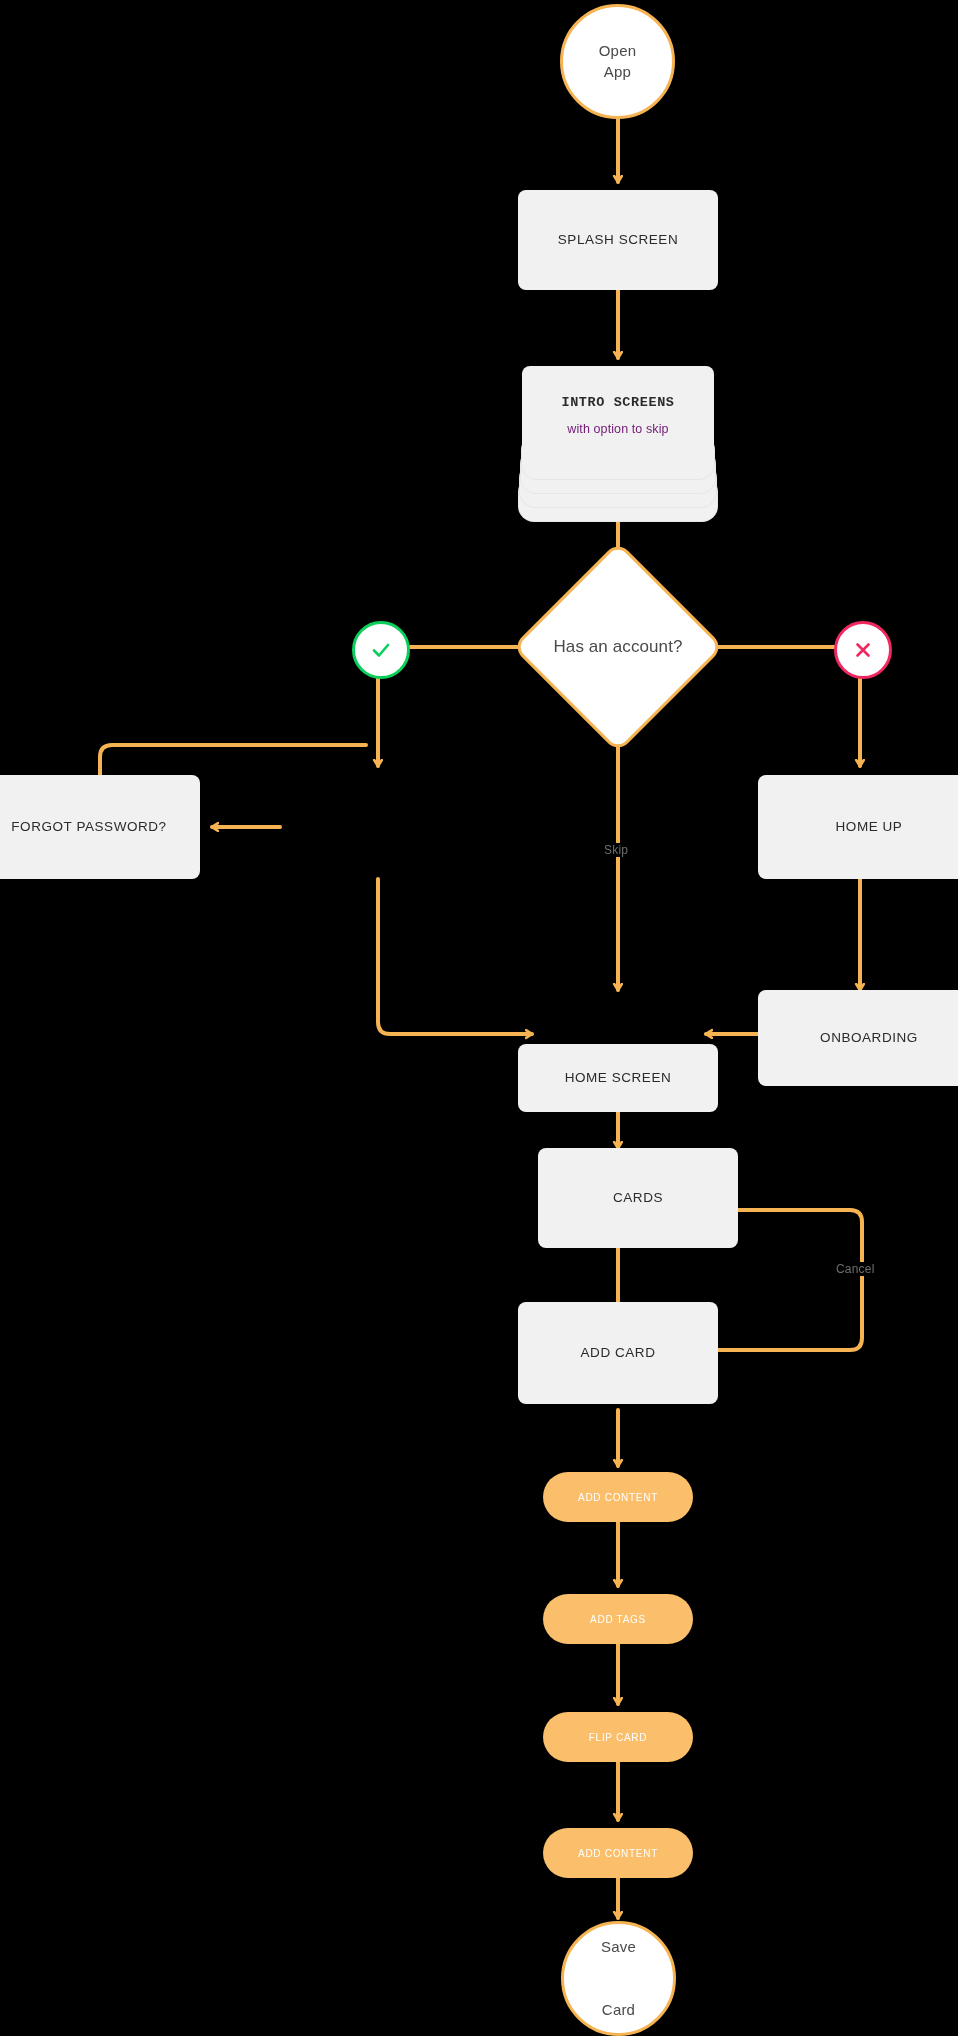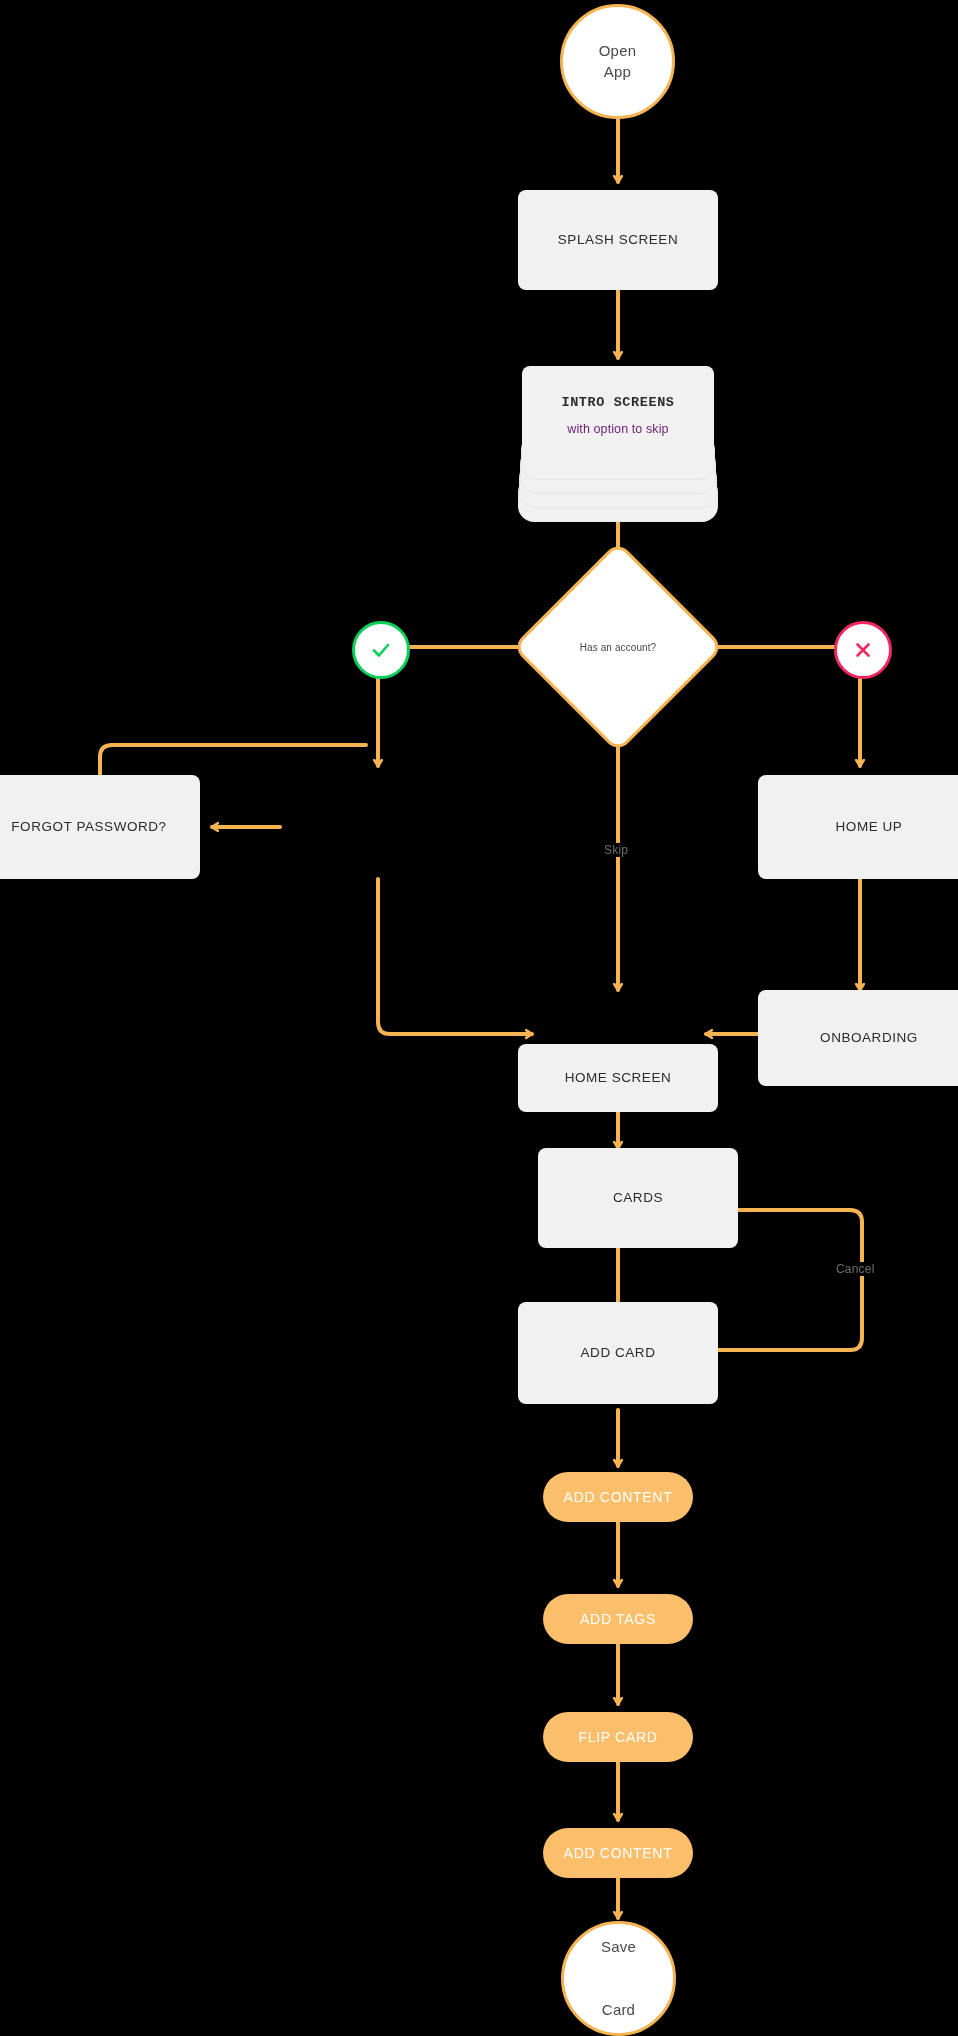--- a/index.html
+++ b/index.html
@@ -40,21 +40,21 @@
     background:#F1F1F1;
     border-radius:16px;
     box-shadow:0 0 0 1px rgba(0,0,0,.045) inset;
   }
 
   
   .pill{
     background:#FBBF6B;
     border-radius:999px;
     color:#FFFFFF;
-    font-size:14px;
+    font-size:10px;
     letter-spacing:.7px;
   }
 
   
   .circ{
     border-radius:50%;
     border:3px solid #F6B352;
     background:#ffffff;
     color:#4A4A4A;
     font-size:15px;
@@ -67,21 +67,21 @@
   .diamond-shape{
     position:absolute;inset:0;
     background:#FFFFFF;
     border:3px solid #F6B352;
     border-radius:14px;
     transform:rotate(45deg);
   }
   .diamond-label{
     position:absolute;inset:0;
     display:flex;align-items:center;justify-content:center;
-    color:#4A4A4A;font-size:10px;letter-spacing:.1px;white-space:nowrap;
+    color:#4A4A4A;font-size:17px;letter-spacing:.1px;white-space:nowrap;
   }
 
   
   .badge{
     position:absolute;border-radius:50%;background:#FFFFFF;
     display:flex;align-items:center;justify-content:center;
   }
   .badge.ok{border:3px solid #0ACF5A;}
   .badge.no{border:3px solid #F0285F;}
 

